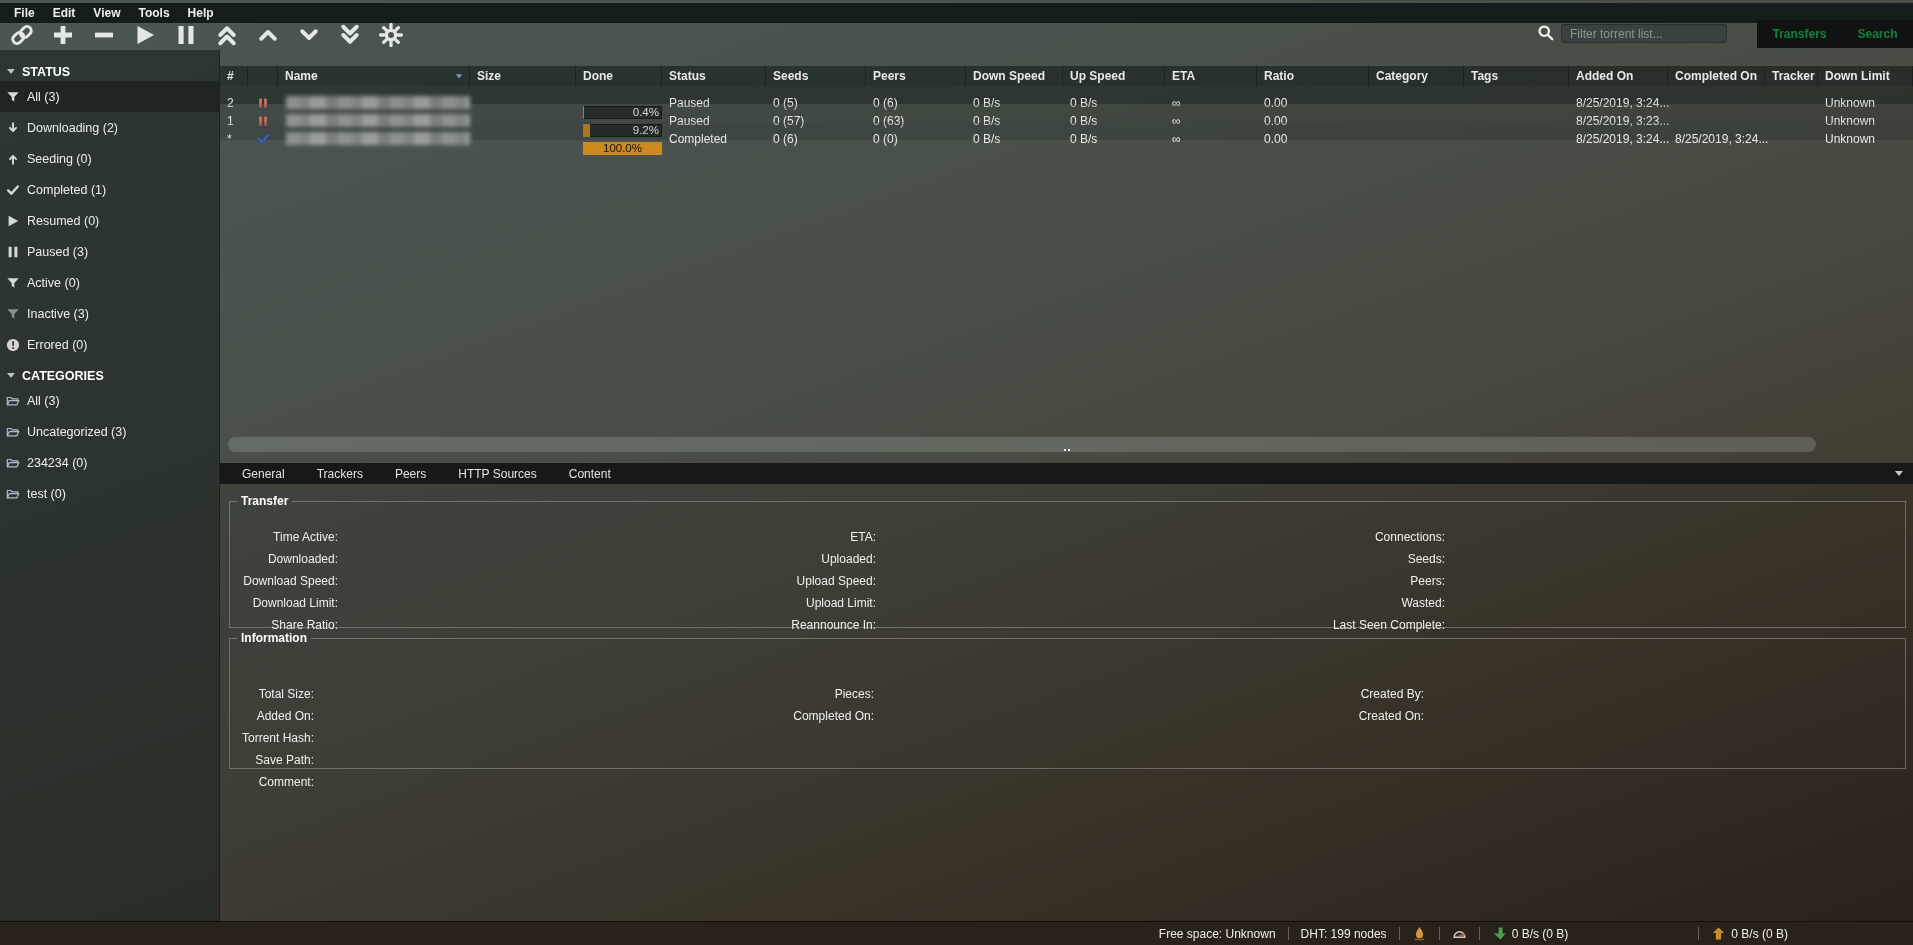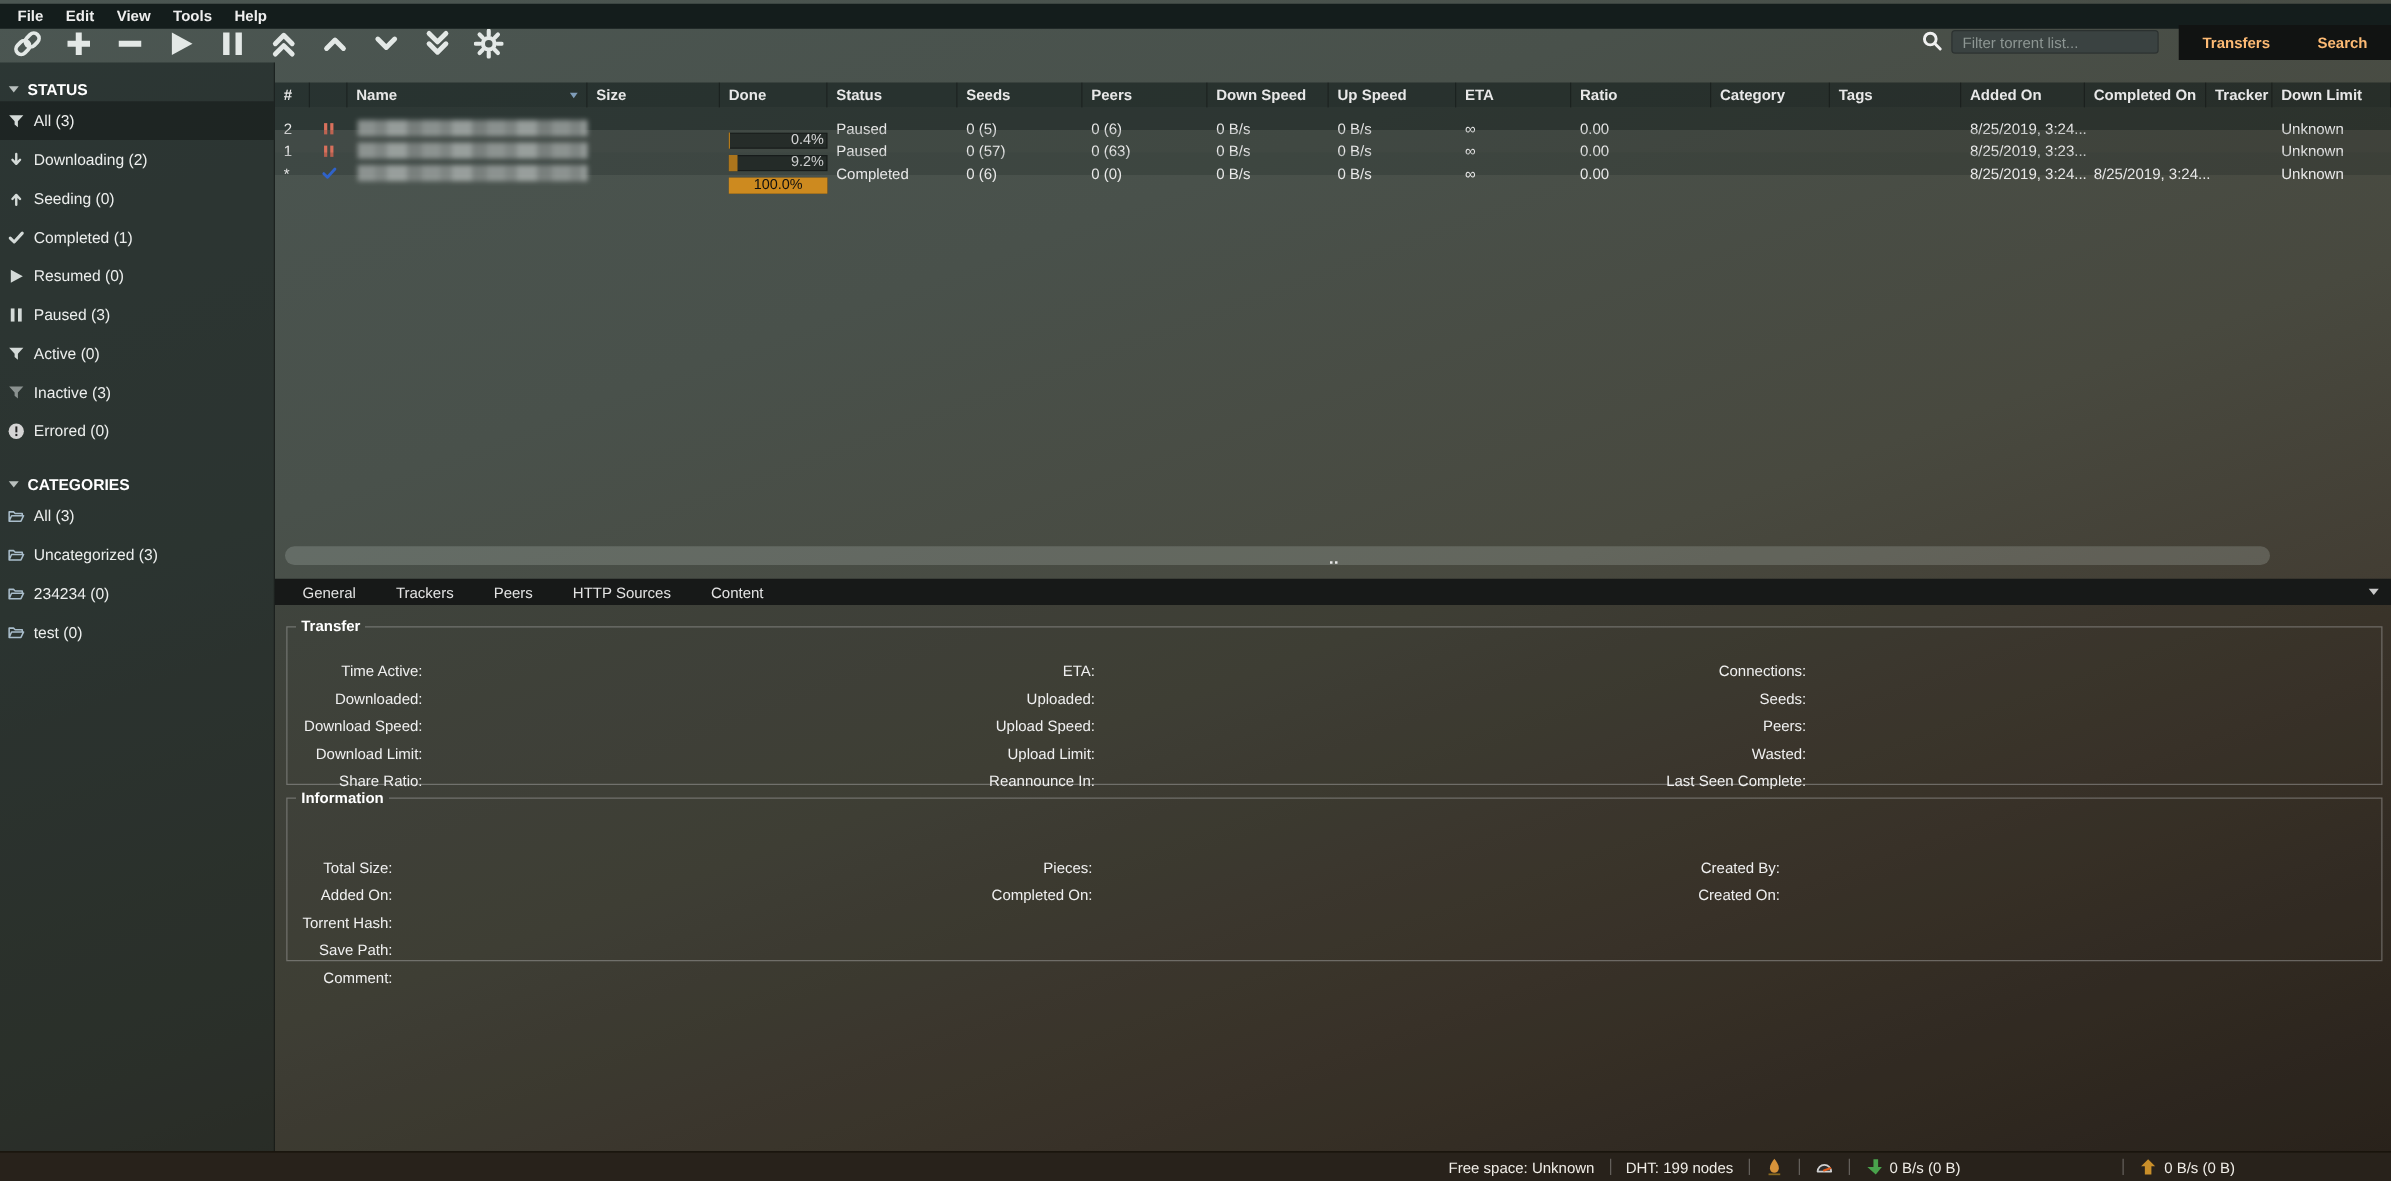--- a/index.html
+++ b/index.html
@@ -15,28 +15,28 @@
   .menu-item { padding:0 9px; height:100%; display:flex; align-items:center; color:#eeeeee; cursor:default; }
   
   .toolbar { position:absolute; top:20px; left:0; right:0; height:30px; display:flex; align-items:center; gap:17px; padding-left:10px; }
   .tb-btn { width:24px; height:24px; color:#e3e8e6; display:flex; align-items:center; justify-content:center; }
   .tb-btn svg { width:100%; height:100%; display:block; }
   .filter-wrap { position:absolute; top:24px; right:186px; display:flex; align-items:flex-start; gap:7px; }
   .search-ico { width:17px; height:17px; color:#f0f0f0; }
   .filter-input { width:166px; height:19px; background:#3a4241; border:1px solid rgba(0,0,0,.25); border-radius:3px;
     color:#dddddd; font-family:inherit; font-size:12px; padding:0 8px; outline:none; }
   .filter-input::placeholder { color:#8d9693; }
-  .top-tabs { position:absolute; top:20px; right:0; width:170px; height:28px; background:#111312;
-    display:flex; align-items:center; justify-content:space-around; font-weight:bold; color:#fdba74; }
+  .top-tabs { position:absolute; top:20px; right:0; width:156px; height:28px; background:#111312;
+    display:flex; align-items:center; justify-content:space-around; font-weight:bold; color:#15803d; }
   .top-tab { padding:0 4px; cursor:default; }
   
   .sidebar { position:absolute; left:0; top:50px; bottom:24px; width:220px;
     background:rgba(2,12,12,.42); border-right:1px solid rgba(0,0,0,.35); padding-top:12px; font-size:12.5px; }
   .sb-header { display:flex; align-items:center; height:19px; padding-left:7px; gap:7px; font-weight:bold; color:#ffffff; }
-  .sb-header.second { margin-top:18px; }
+  .sb-header.second { margin-top:6px; }
   .sb-caret { width:0; height:0; border-left:4px solid transparent; border-right:4px solid transparent; border-top:5px solid #b9c0be; }
   .sb-item { display:flex; align-items:center; height:31px; padding-left:6px; gap:7px; color:#eceeed; }
   .sb-item.selected { background:rgba(0,0,0,.30); }
   .sb-ico { width:14px; height:14px; flex:0 0 14px; color:#d4dad8; }
   .sb-ico.dim { color:#8b9290; }
   .sb-ico.folder { color:#a9bdcb; }
   .sb-ico svg { width:100%; height:100%; display:block; }
   
   .main { position:absolute; left:220px; top:50px; right:0; bottom:24px; }
   .cols { display:grid; grid-template-columns:28px 30px 192px 106px 86px 104px 100px 100px 97px 102px 92px 112px 95px 105px 99px 97px 53px 1fr; }

